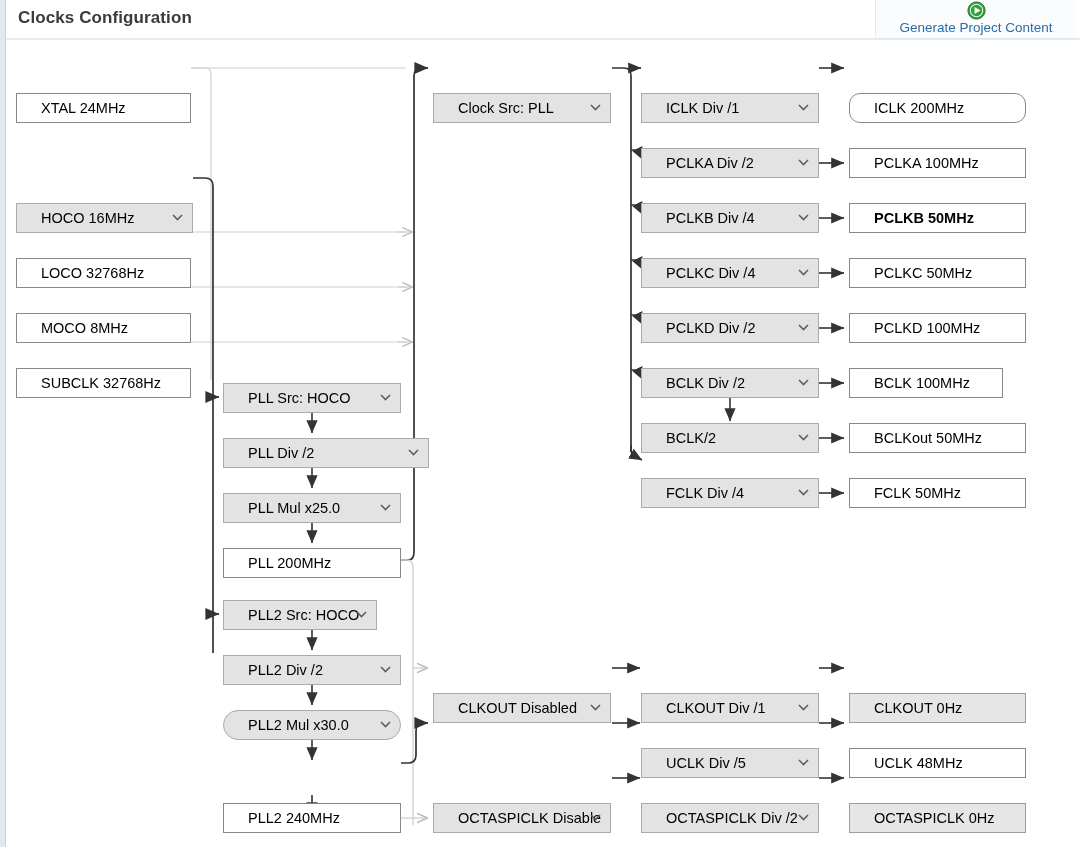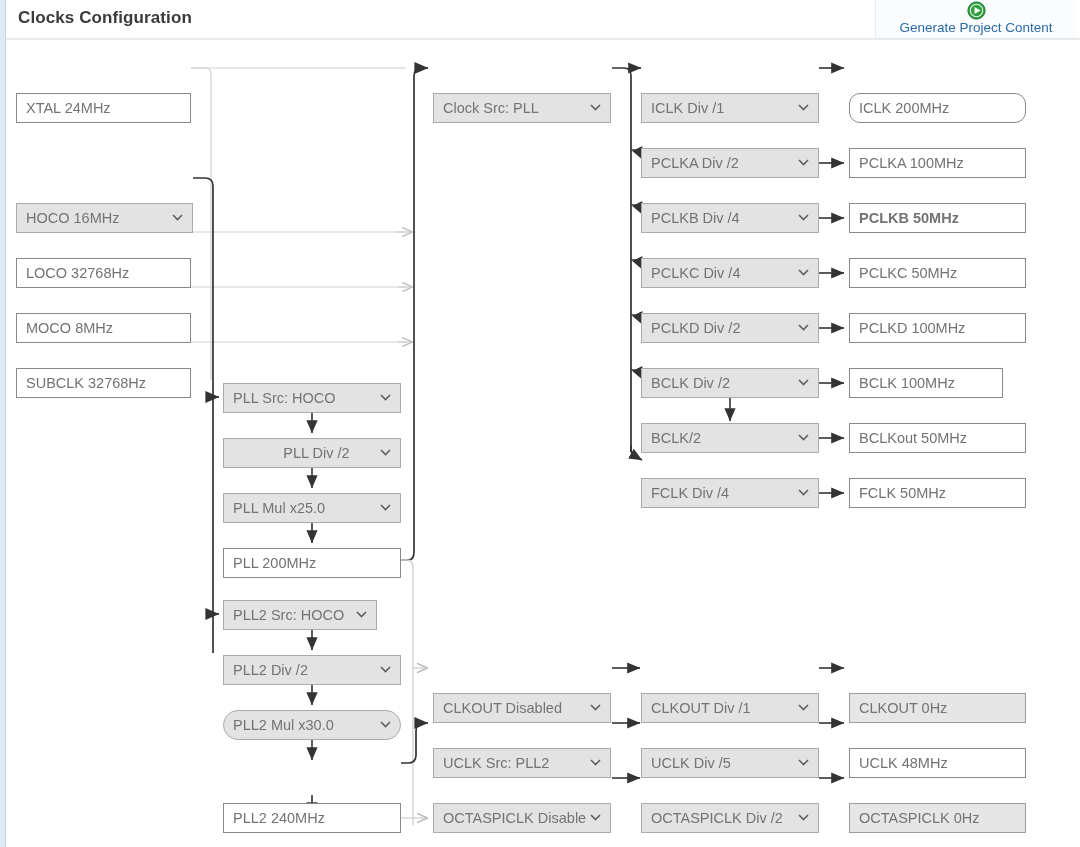--- a/index.html
+++ b/index.html
@@ -42,22 +42,22 @@
   .restore-label{font-size:14.5px;color:#2c2c2c;white-space:nowrap;}
 
   
   .canvas{position:absolute;left:6px;top:40px;width:1074px;height:800px;background:#fff;}
   svg.wires{position:absolute;left:0;top:0;width:1074px;height:807px;pointer-events:none;}
 
   
   .node{
     position:absolute;box-sizing:border-box;
     height:30px;line-height:28px;
-    font-size:14.5px;color:#737373;
-    padding-left:9px;
+    font-size:14.5px;color:#000000;
+    padding-left:24px;
     white-space:nowrap;overflow:hidden;
   }
   .node.readout{
     background:#ffffff;border:1px solid #888888;
   }
   .node.readout.disabled{
     background:#e6e6e6;border:1px solid #9c9c9c;
   }
   .node.combo{
     background:#e3e3e3;border:1px solid #aaaaaa;
@@ -240,21 +240,21 @@
 
     <div class="node combo" style="left:217px;top:343px;width:178px;">
       <span class="lbl">PLL Src: HOCO</span>
       <span class="chev">
         <svg width="11" height="7" viewBox="0 0 11 7">
             <path d="M1,1 L5.5,5.6 L10,1" fill="none" stroke="#5d5d5d" stroke-width="1.5"></path>
           </svg>
       </span>
     </div>
 
-    <div class="node combo" style="left:217px;top:398px;width:178px;text-align:center;">
+    <div class="node combo" style="left:217px;top:398px;width:206px;">
       <span class="lbl">PLL Div /2</span>
       <span class="chev">
         <svg width="11" height="7" viewBox="0 0 11 7">
             <path d="M1,1 L5.5,5.6 L10,1" fill="none" stroke="#5d5d5d" stroke-width="1.5"></path>
           </svg>
       </span>
     </div>
 
     <div class="node combo" style="left:217px;top:453px;width:178px;">
       <span class="lbl">PLL Mul x25.0</span>
@@ -412,28 +412,20 @@
       <span class="chev">
           <svg width="11" height="7" viewBox="0 0 11 7">
             <path d="M1,1 L5.5,5.6 L10,1" fill="none" stroke="#5d5d5d" stroke-width="1.5"></path>
           </svg>
         </span>
     </div>
     <div class="node readout disabled" style="left:843px;top:653px;width:177px;">
       <span class="lbl">CLKOUT 0Hz</span>
     </div>
 
-    <div class="node combo" style="left:427px;top:708px;width:178px;">
-      <span class="lbl">UCLK Src: PLL2</span>
-      <span class="chev">
-          <svg width="11" height="7" viewBox="0 0 11 7">
-            <path d="M1,1 L5.5,5.6 L10,1" fill="none" stroke="#5d5d5d" stroke-width="1.5"></path>
-          </svg>
-        </span>
-    </div>
     <div class="node combo" style="left:635px;top:708px;width:178px;">
       <span class="lbl">UCLK Div /5</span>
       <span class="chev">
           <svg width="11" height="7" viewBox="0 0 11 7">
             <path d="M1,1 L5.5,5.6 L10,1" fill="none" stroke="#5d5d5d" stroke-width="1.5"></path>
           </svg>
         </span>
     </div>
     <div class="node readout" style="left:843px;top:708px;width:177px;">
       <span class="lbl">UCLK 48MHz</span>

